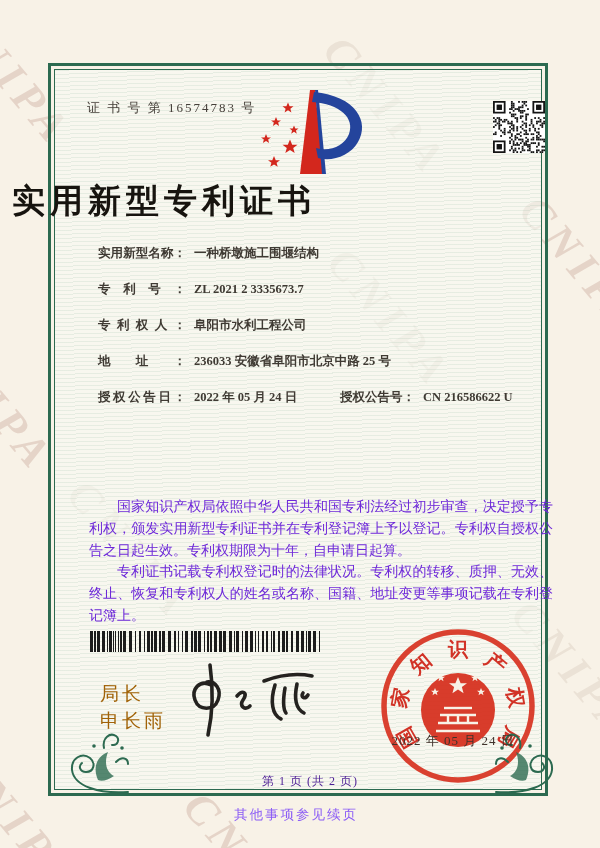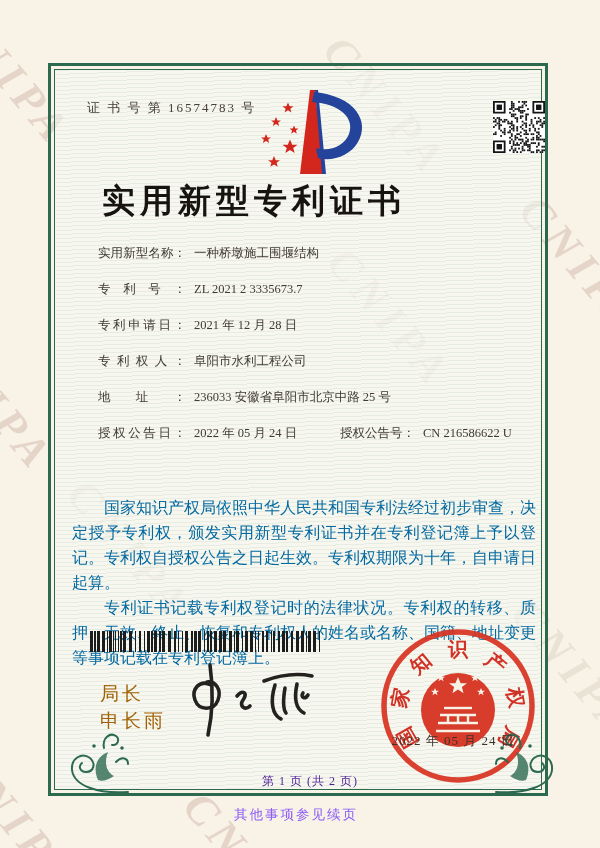--- a/index.html
+++ b/index.html
@@ -26,32 +26,32 @@
     position:absolute; inset:3px; border:1px solid #2c6a50;
     background:
       repeating-linear-gradient(178deg, rgba(110,165,135,0.13) 0px, rgba(110,165,135,0.13) 1px, rgba(0,0,0,0) 1px, rgba(0,0,0,0) 4px),
       rgba(248,251,246,0.55);
   }
   .content{position:absolute; inset:0; z-index:3;margin-left:12px;}
   .cert-no{position:absolute; left:75px; top:99px; font-size:13px; letter-spacing:2px; color:#46403a;}
   .logo{position:absolute; left:240px; top:86px;}
   .qr{position:absolute; left:481px; top:101px;}
   .title{
-    position:absolute; left:0; width:484px; top:179px; text-align:center;
+    position:absolute; left:0; width:484px; top:179px; text-align:left;
     font-size:33px; font-weight:bold; letter-spacing:5px; color:#17140f;
   }
   .fields{position:absolute; left:86px; top:246px; width:440px; font-size:12.5px;}
-  .frow{height:15px; line-height:15px; margin-bottom:21px; white-space:nowrap;}
+  .frow{height:15px; line-height:15px; margin-bottom:21px; white-space:nowrap;font-weight:bold;}
   .flabel{display:inline-block; width:88px; text-align:justify; text-align-last:justify; vertical-align:top;}
   .fvalue{margin-left:8px;}
   .fvalue.fixed{display:inline-block; width:142px;}
   .flabel2{margin-left:4px;}
   .paras{
-    position:absolute; left:60px; top:496px; width:464px;
-    font-size:16px; line-height:1.56; text-align:justify; color:#0369a1;
+    position:absolute; left:77px; top:496px; width:464px;
+    font-size:14px; line-height:1.56; text-align:justify; color:#6d28d9;
   }
   .paras p{margin:0; text-indent:2em;}
   .barcode{position:absolute; left:78px; top:631px;}
   .director{position:absolute; left:88px; top:680px; font-size:19px; letter-spacing:3px; line-height:27px; color:#a16207;}
   .signature{position:absolute; left:168px; top:660px;}
   .seal{position:absolute; left:366px; top:626px; z-index:4;}
   .seal-date{
     position:absolute; left:356px; top:732px; width:170px; text-align:center;
     font-size:13px; letter-spacing:1px; color:#40322b; z-index:5;
   }
@@ -344,23 +344,20 @@
     <div class="title">实用新型专利证书</div>
 
     <div class="fields">
       <div class="frow">
         <span class="flabel">实用新型名称：</span><span class="fvalue">一种桥墩施工围堰结构</span>
       </div>
       <div class="frow">
         <span class="flabel">专利号：</span><span class="fvalue">ZL 2021 2 3335673.7</span>
       </div>
       <div class="frow">
-        <span class="flabel">专利申请日：</span><span class="fvalue">2021 年 12 月 28 日</span>
-      </div>
-      <div class="frow">
         <span class="flabel">专利权人：</span><span class="fvalue">阜阳市水利工程公司</span>
       </div>
       <div class="frow">
         <span class="flabel">地址：</span><span class="fvalue">236033 安徽省阜阳市北京中路 25 号</span>
       </div>
       <div class="frow">
         <span class="flabel">授权公告日：</span><span class="fvalue fixed">2022 年 05 月 24 日</span><span class="flabel2">授权公告号：</span><span class="fvalue">CN 216586622 U</span>
       </div>
     </div>
 

